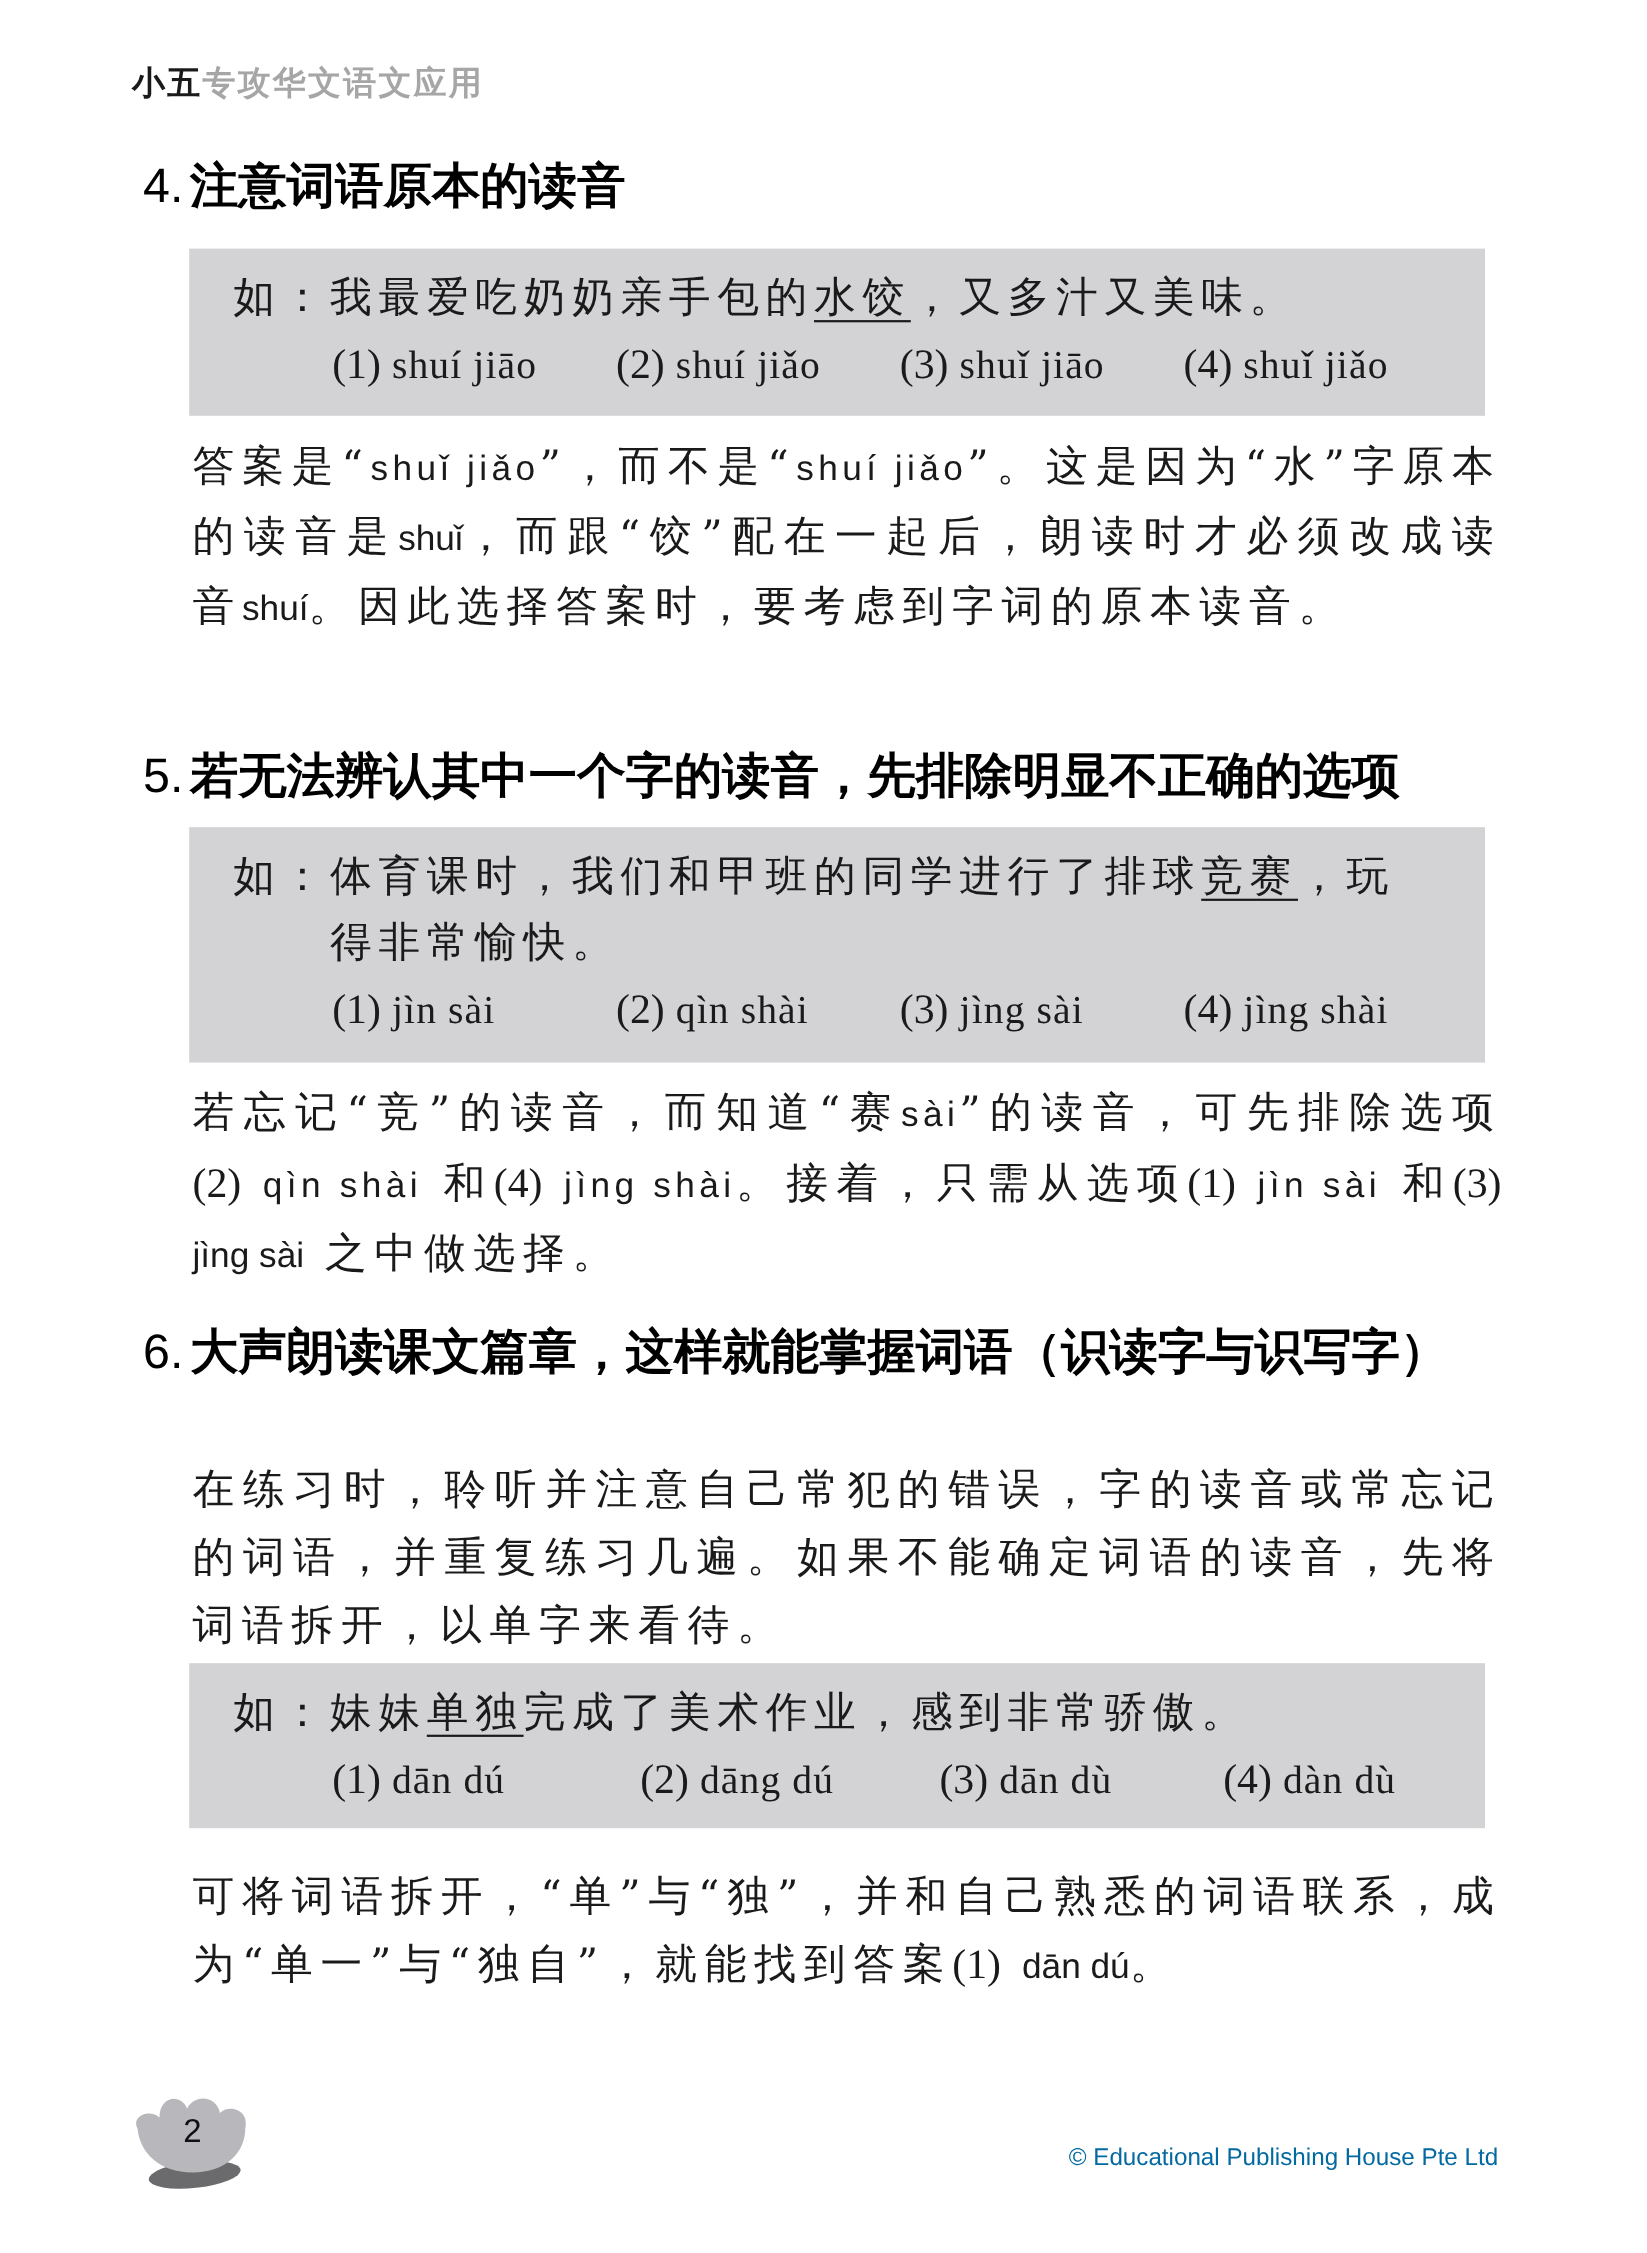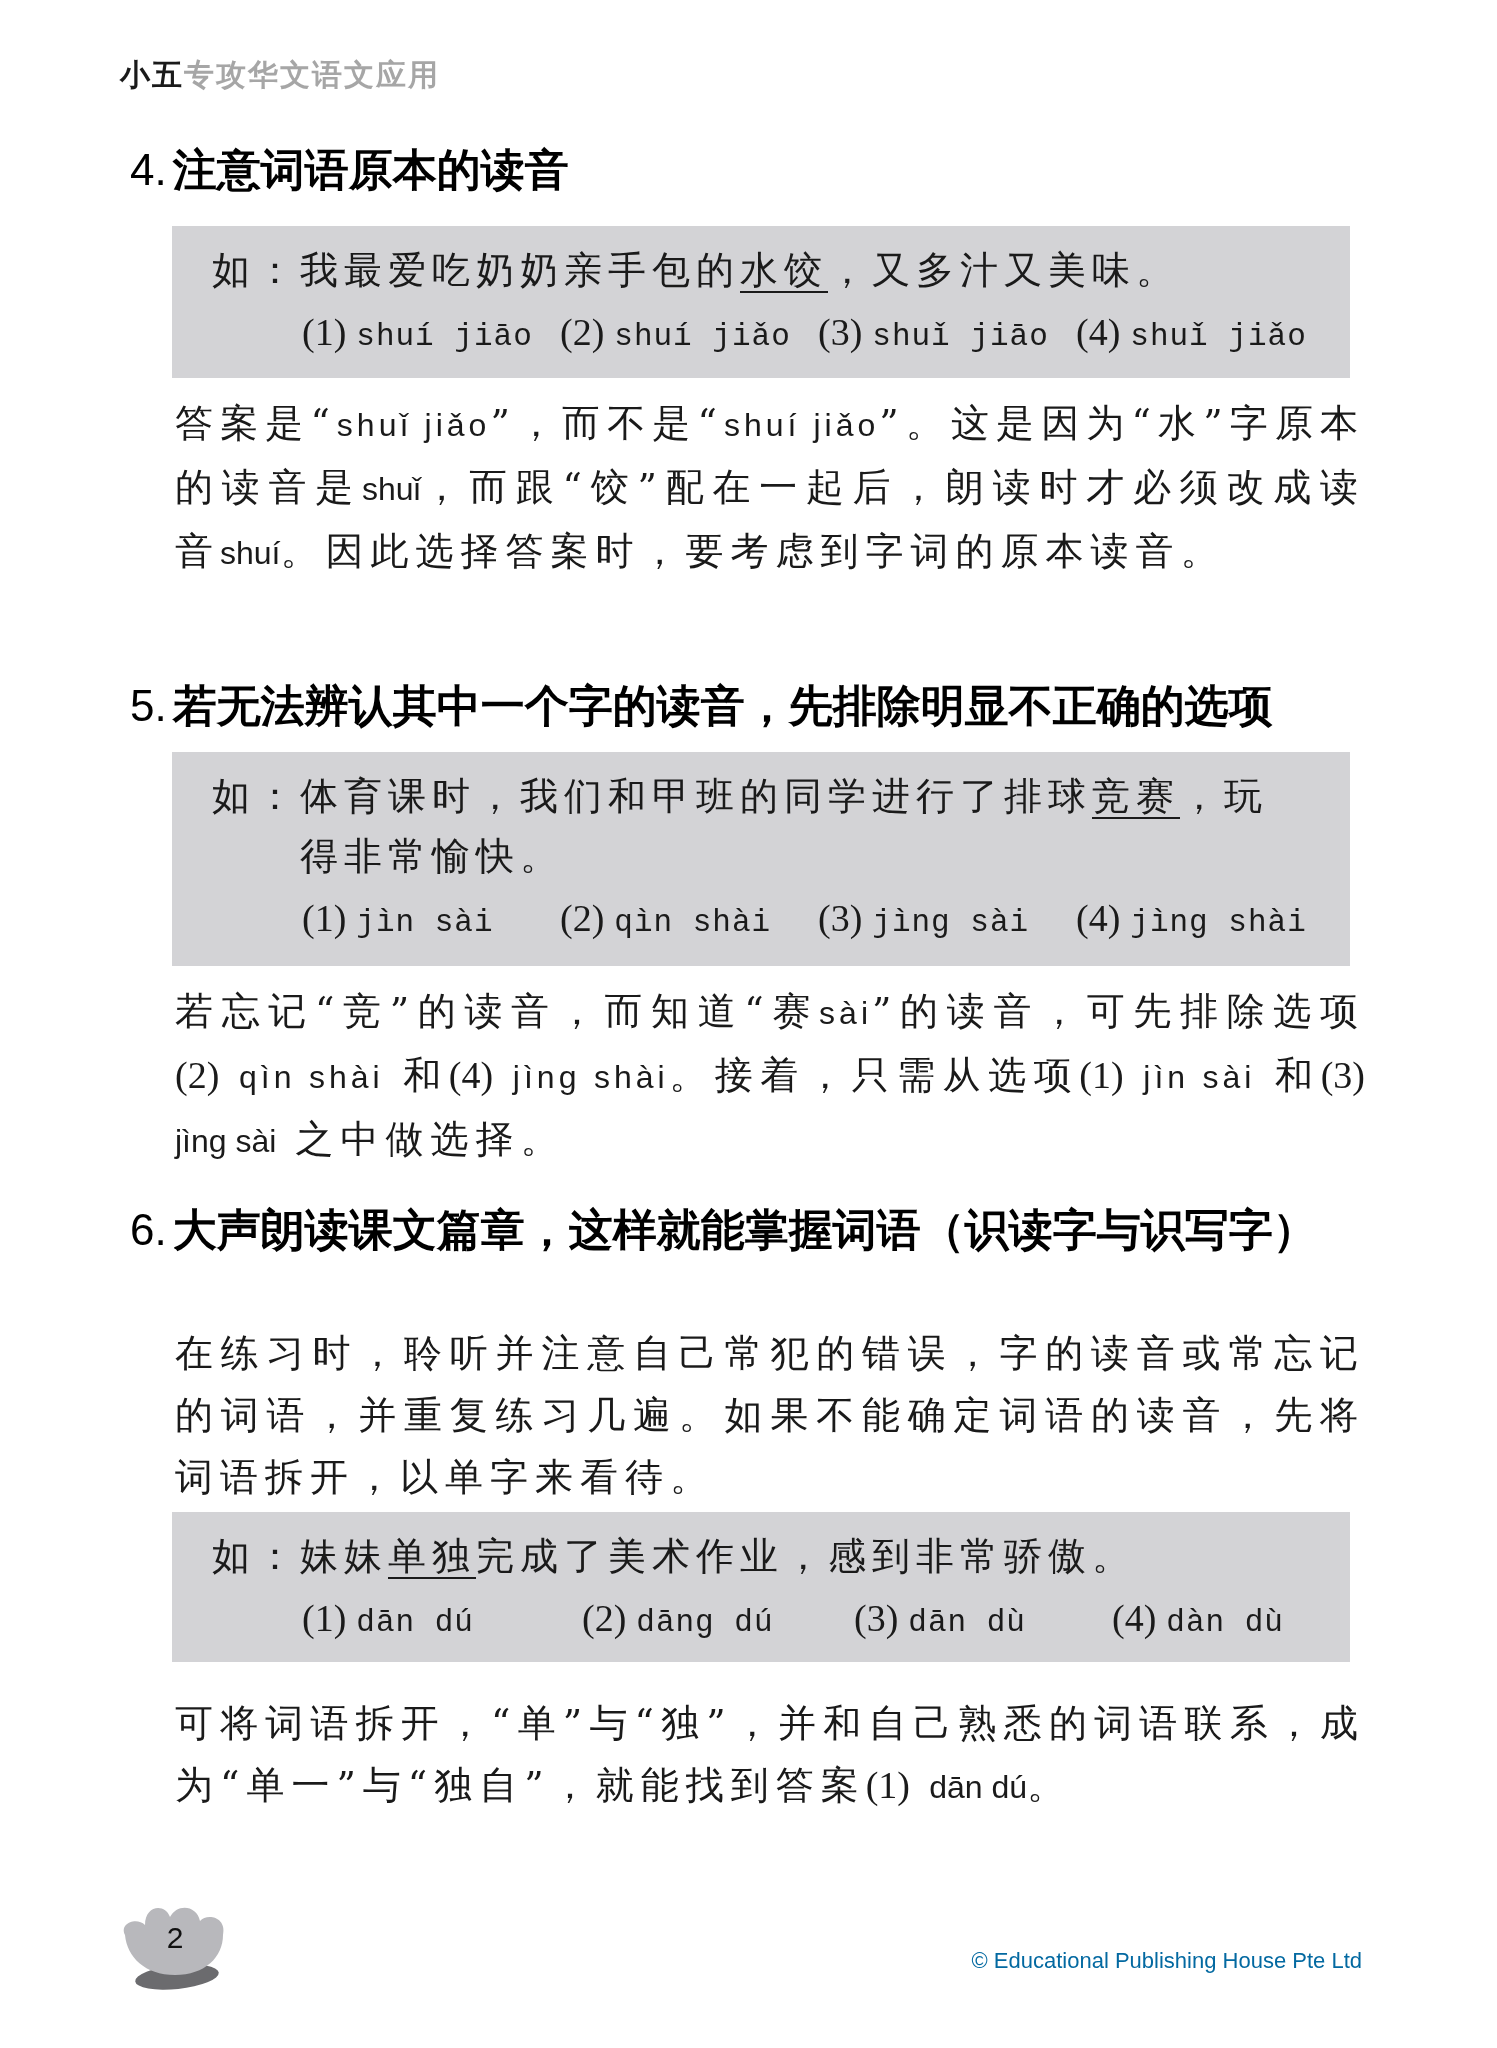--- a/index.html
+++ b/index.html
@@ -35,21 +35,21 @@
   }
   .example-line .ru { flex: 0 0 auto; }
   .example-line .sent { flex: 1 1 auto; }
   .example-line u { text-decoration: underline; text-underline-offset: 8px; text-decoration-thickness: 2px; }
   .options {
     display: flex; padding-left: 90px; margin-top: 2px;
     font-size: 34px; line-height: 60px;
   }
   .option { display: inline-flex; align-items: baseline; }
   .option .idx { font-family: "Liberation Serif", serif; font-size: 38px; margin-right: 10px; }
-  .option .py { font-family: Liberation Mono, monospace; font-size: 31px; letter-spacing: 1px; }
+  .option .py { font-family: Liberation Serif, serif; font-size: 36px; letter-spacing: 1px; }
 
   .para {
     position: absolute; left: 175px; width: 1190px;
     font-size: 38px; line-height: 62px; letter-spacing: 7px;
     text-align: justify;
   }
   .para .py { font-family: "Liberation Sans", sans-serif; font-size: 32px; letter-spacing: 4px; }
   .para .num { font-family: "Liberation Serif", serif; letter-spacing: 0; }
 
   .page-badge {

